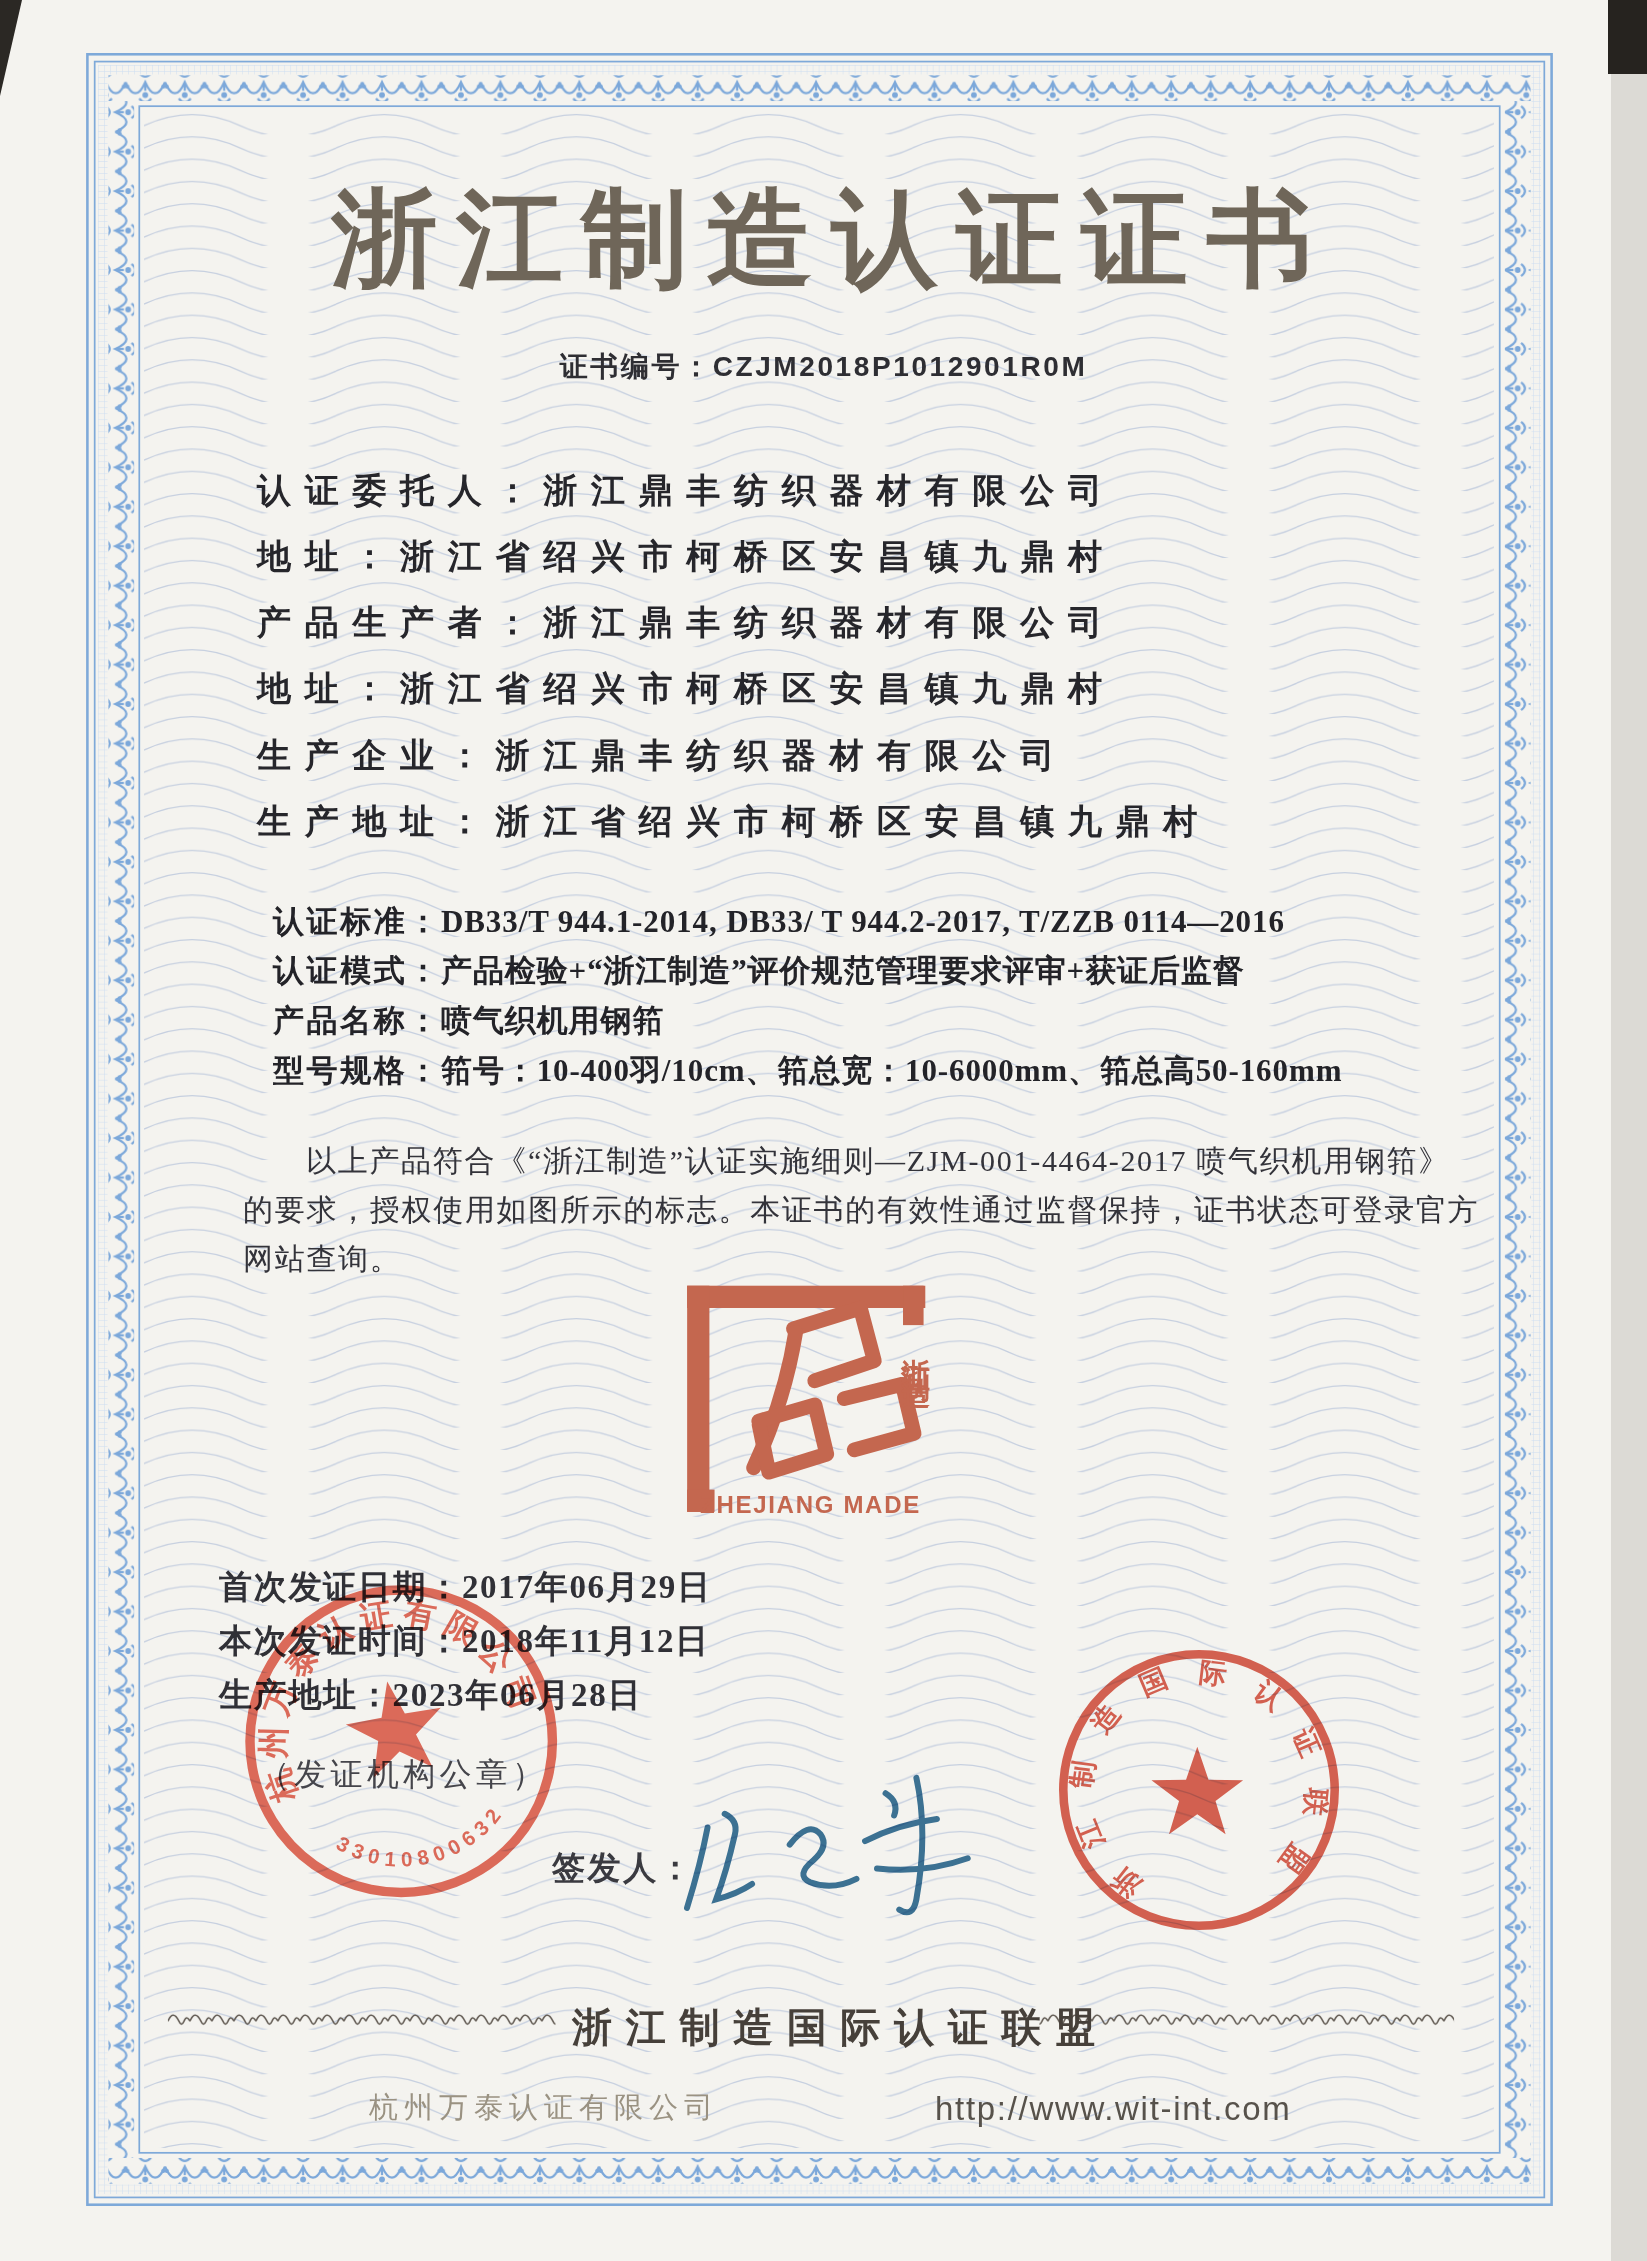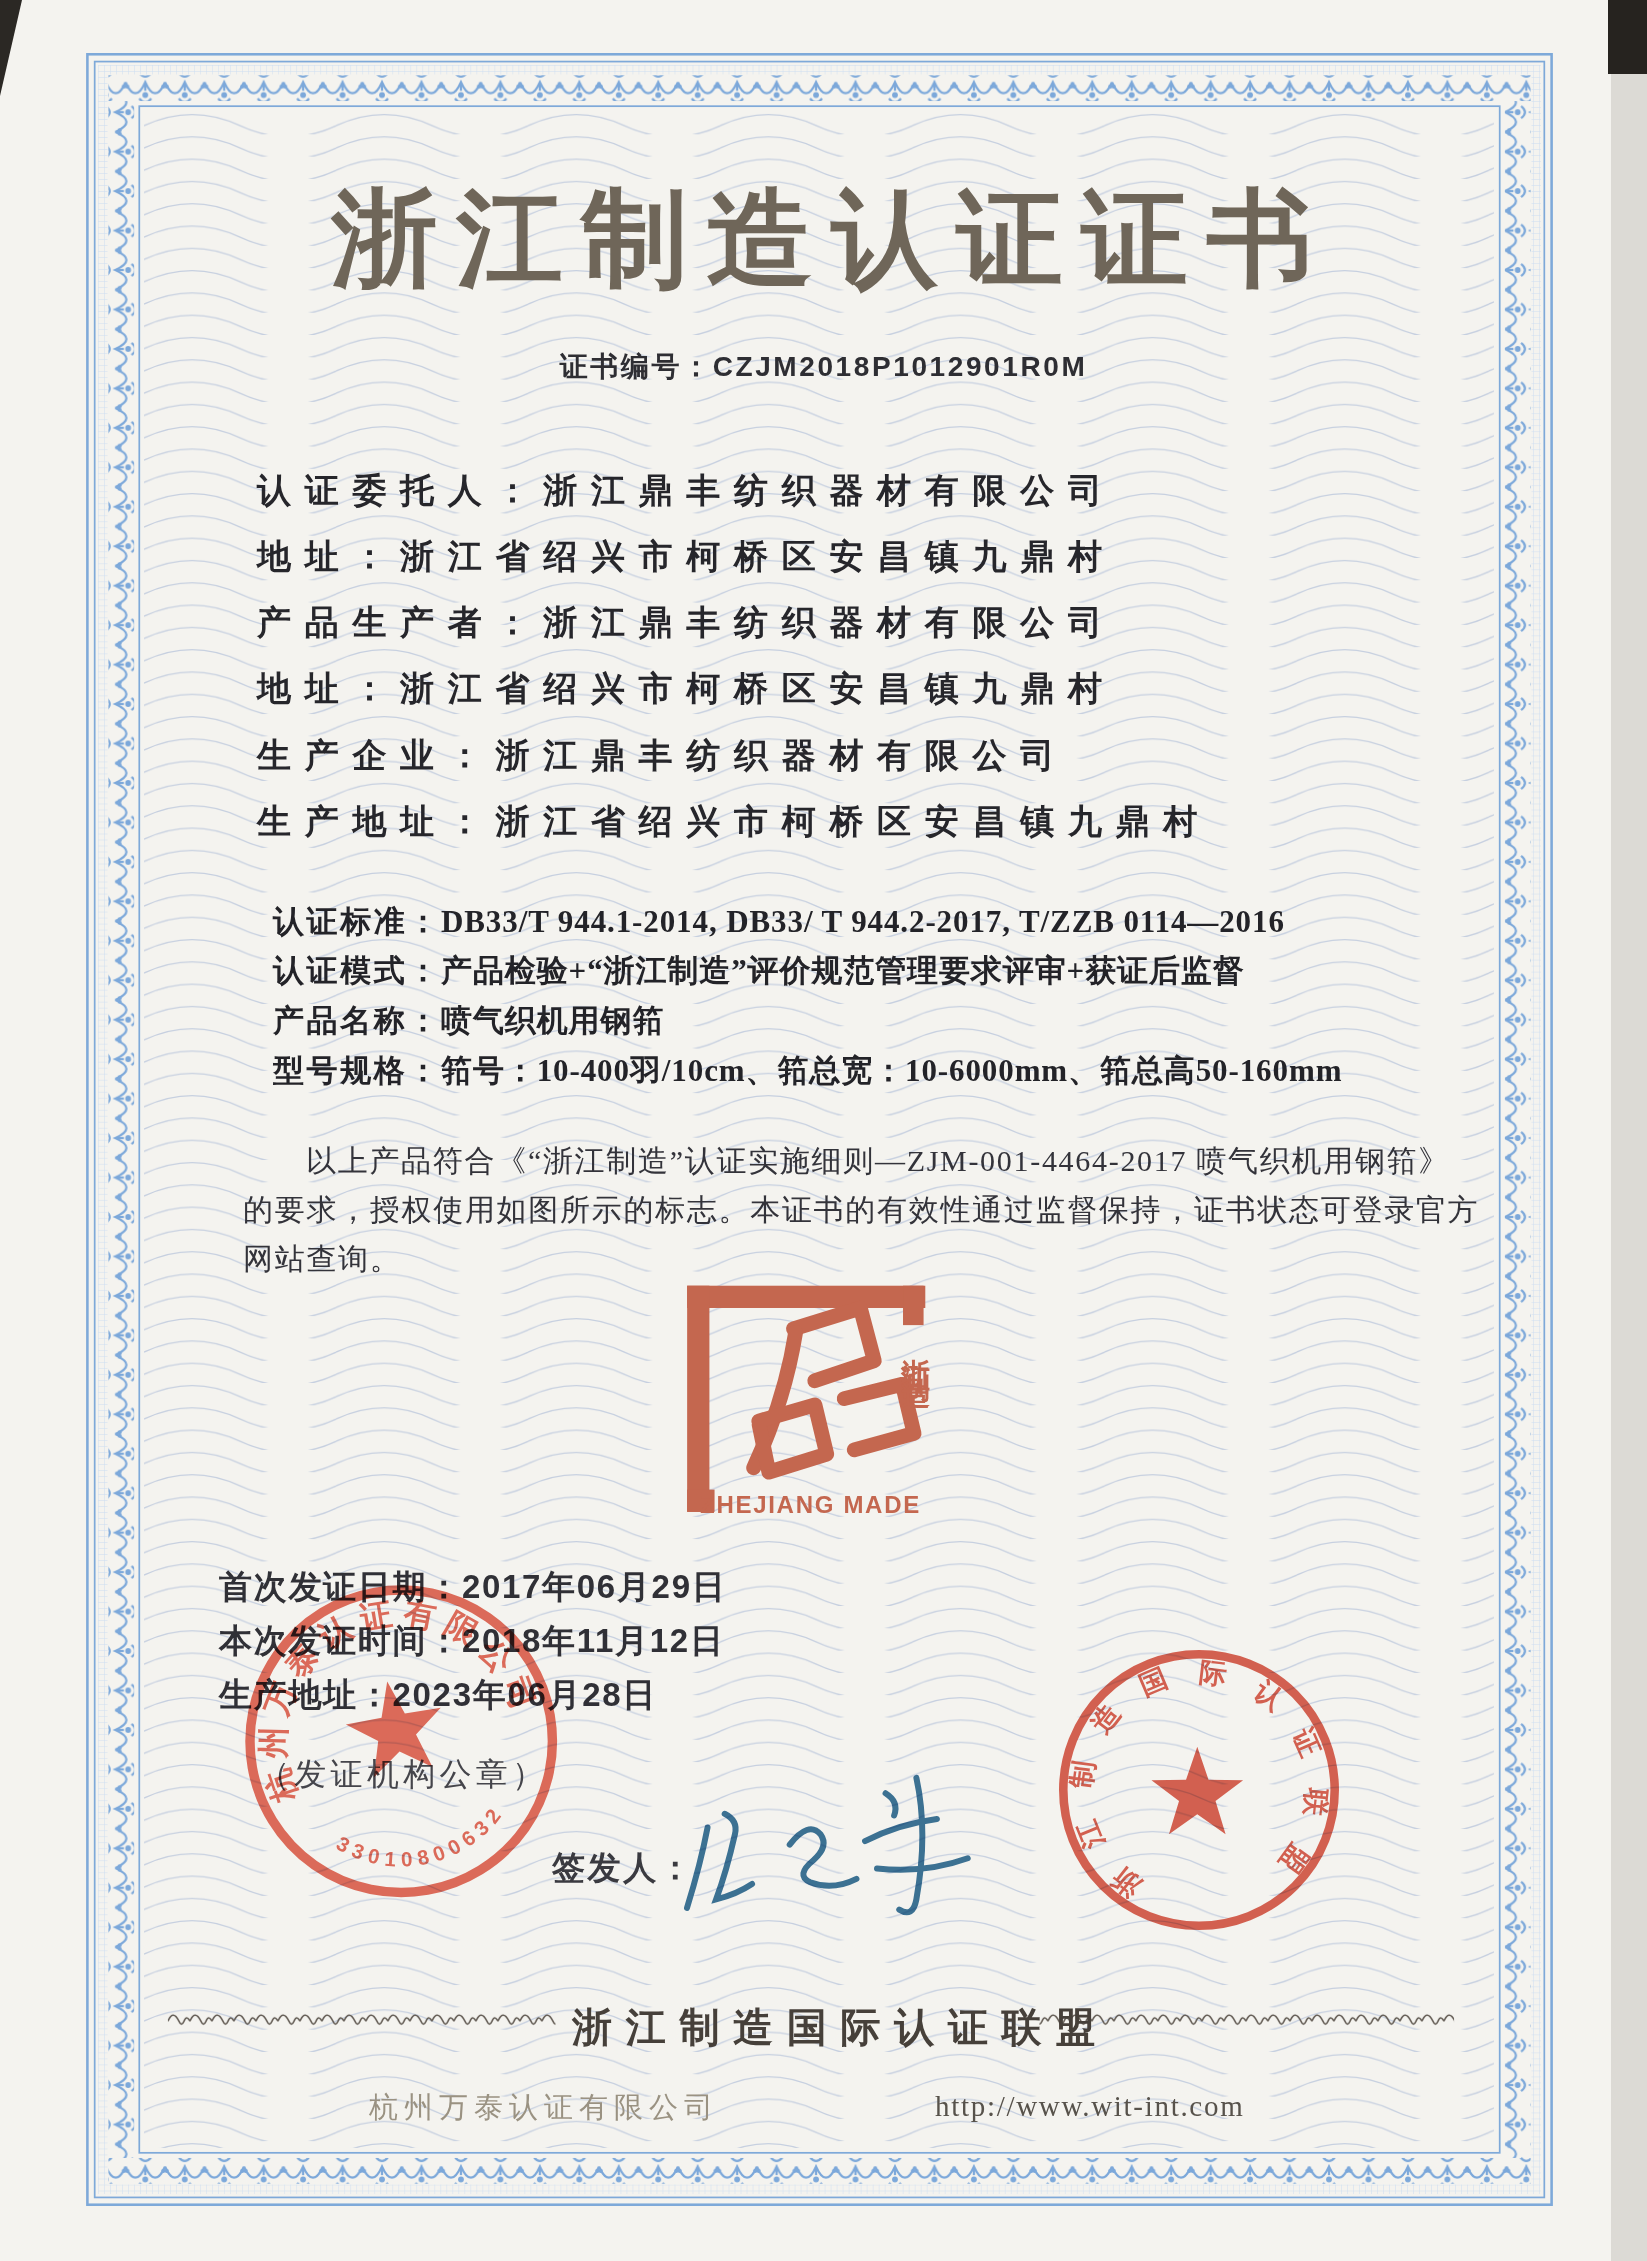--- a/index.html
+++ b/index.html
@@ -26,39 +26,39 @@
     position:absolute;left:0;right:0;top:348px;text-align:center;
     font-size:28px;font-weight:700;color:#2e2e33;letter-spacing:2.6px;
   }
   .info-row{position:absolute;left:257px;font-size:34px;font-weight:700;
     color:#26262b;letter-spacing:13.7px;white-space:nowrap;}
   .spec-row{position:absolute;left:257px;font-size:31px;color:#232328;white-space:nowrap;}
   .spec-row .lbl{font-weight:700;letter-spacing:2.6px;margin-left:16px;}
   .spec-row .val{font-family:"Liberation Serif",serif;font-weight:600;letter-spacing:0.9px;}
   .stmt-line{position:absolute;font-family:"Liberation Serif",serif;font-size:30px;
     color:#33333a;letter-spacing:1.7px;white-space:nowrap;}
-  .date-row{position:absolute;left:219px;font-family:Liberation Sans, sans-serif;
+  .date-row{position:absolute;left:219px;font-family:Liberation Serif, serif;
     font-size:33px;font-weight:600;color:#303036;letter-spacing:1.7px;white-space:nowrap;}
   .seal-note{position:absolute;left:214px;top:1753px;font-family:"Liberation Serif",serif;
     font-size:32px;color:#45454b;letter-spacing:4.3px;margin-left:44px;}
   .issuer-label{position:absolute;left:552px;top:1846px;font-family:"Liberation Serif",serif;
     font-size:33px;font-weight:600;color:#3a3a40;letter-spacing:2.6px;}
   
   .logo-vert{position:absolute;left:896px;top:1335px;writing-mode:vertical-rl;
     font-size:29px;font-weight:700;color:#c4674f;letter-spacing:6.9px;}
   .logo-latin{position:absolute;left:682px;top:1491px;width:257px;text-align:center;
     font-size:24px;font-weight:700;color:#c4674f;letter-spacing:1.7px;}
   
   .footer-alliance{position:absolute;left:566px;top:2000px;width:549px;text-align:center;
     font-size:40px;font-weight:700;color:#46403a;letter-spacing:13.7px;
     font-family:"Liberation Serif",serif;white-space:nowrap;}
   .footer-company{position:absolute;left:369px;top:2088px;font-family:"Liberation Serif",serif;
     font-size:29px;color:#9a9282;letter-spacing:6px;}
-  .footer-url{position:absolute;left:935px;top:2090px;font-family:Liberation Serif, serif;
-    font-size:29px;color:#57524b;letter-spacing:1.7px;}
+  .footer-url{position:absolute;left:935px;top:2090px;font-family:Liberation Sans, sans-serif;
+    font-size:33px;color:#57524b;letter-spacing:1.7px;}
 </style>
 </head>
 <body>
 
 <div class="paper"></div>
 
 <svg class="layer" style="left:144px;top:112px;" width="1350" height="2036" viewBox="0 0 1574 2374">
   <defs>
     <pattern id="waves" width="224" height="26" patternUnits="userSpaceOnUse">
       <path d="M0,16 Q56,-10 112,16 T224,16" fill="none" stroke="#a9b9d6" stroke-width="1.6"></path>

